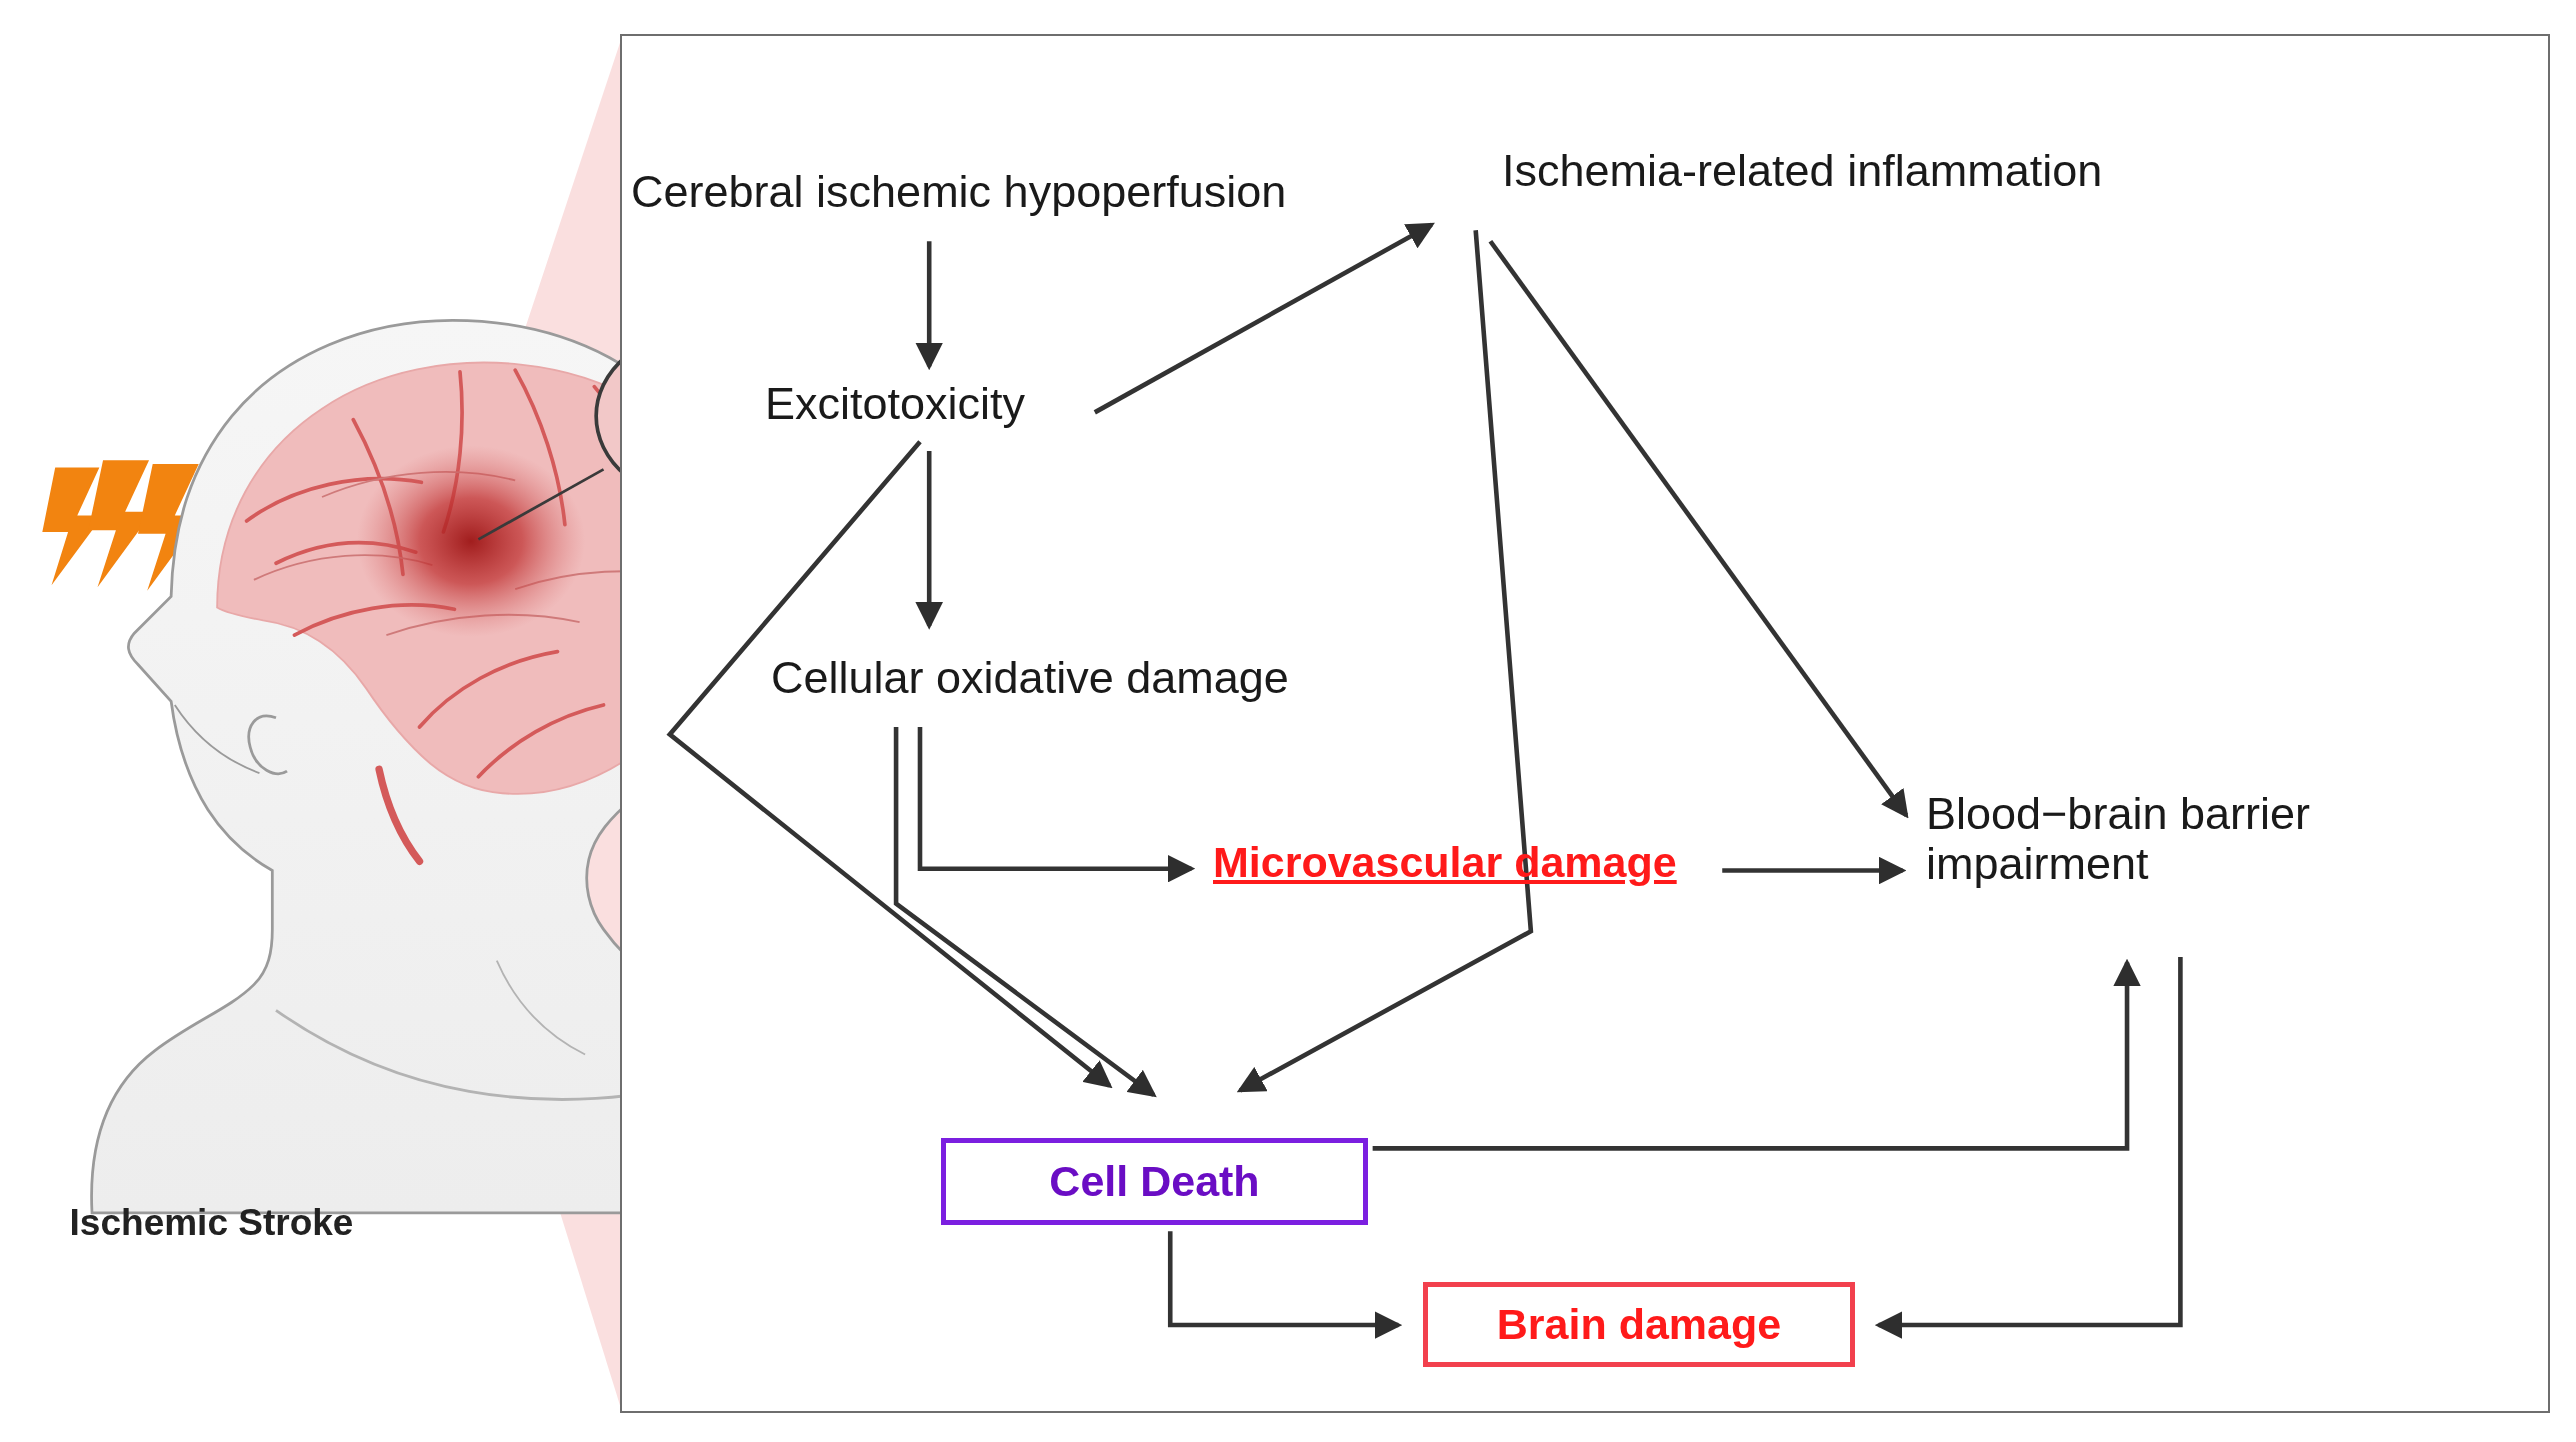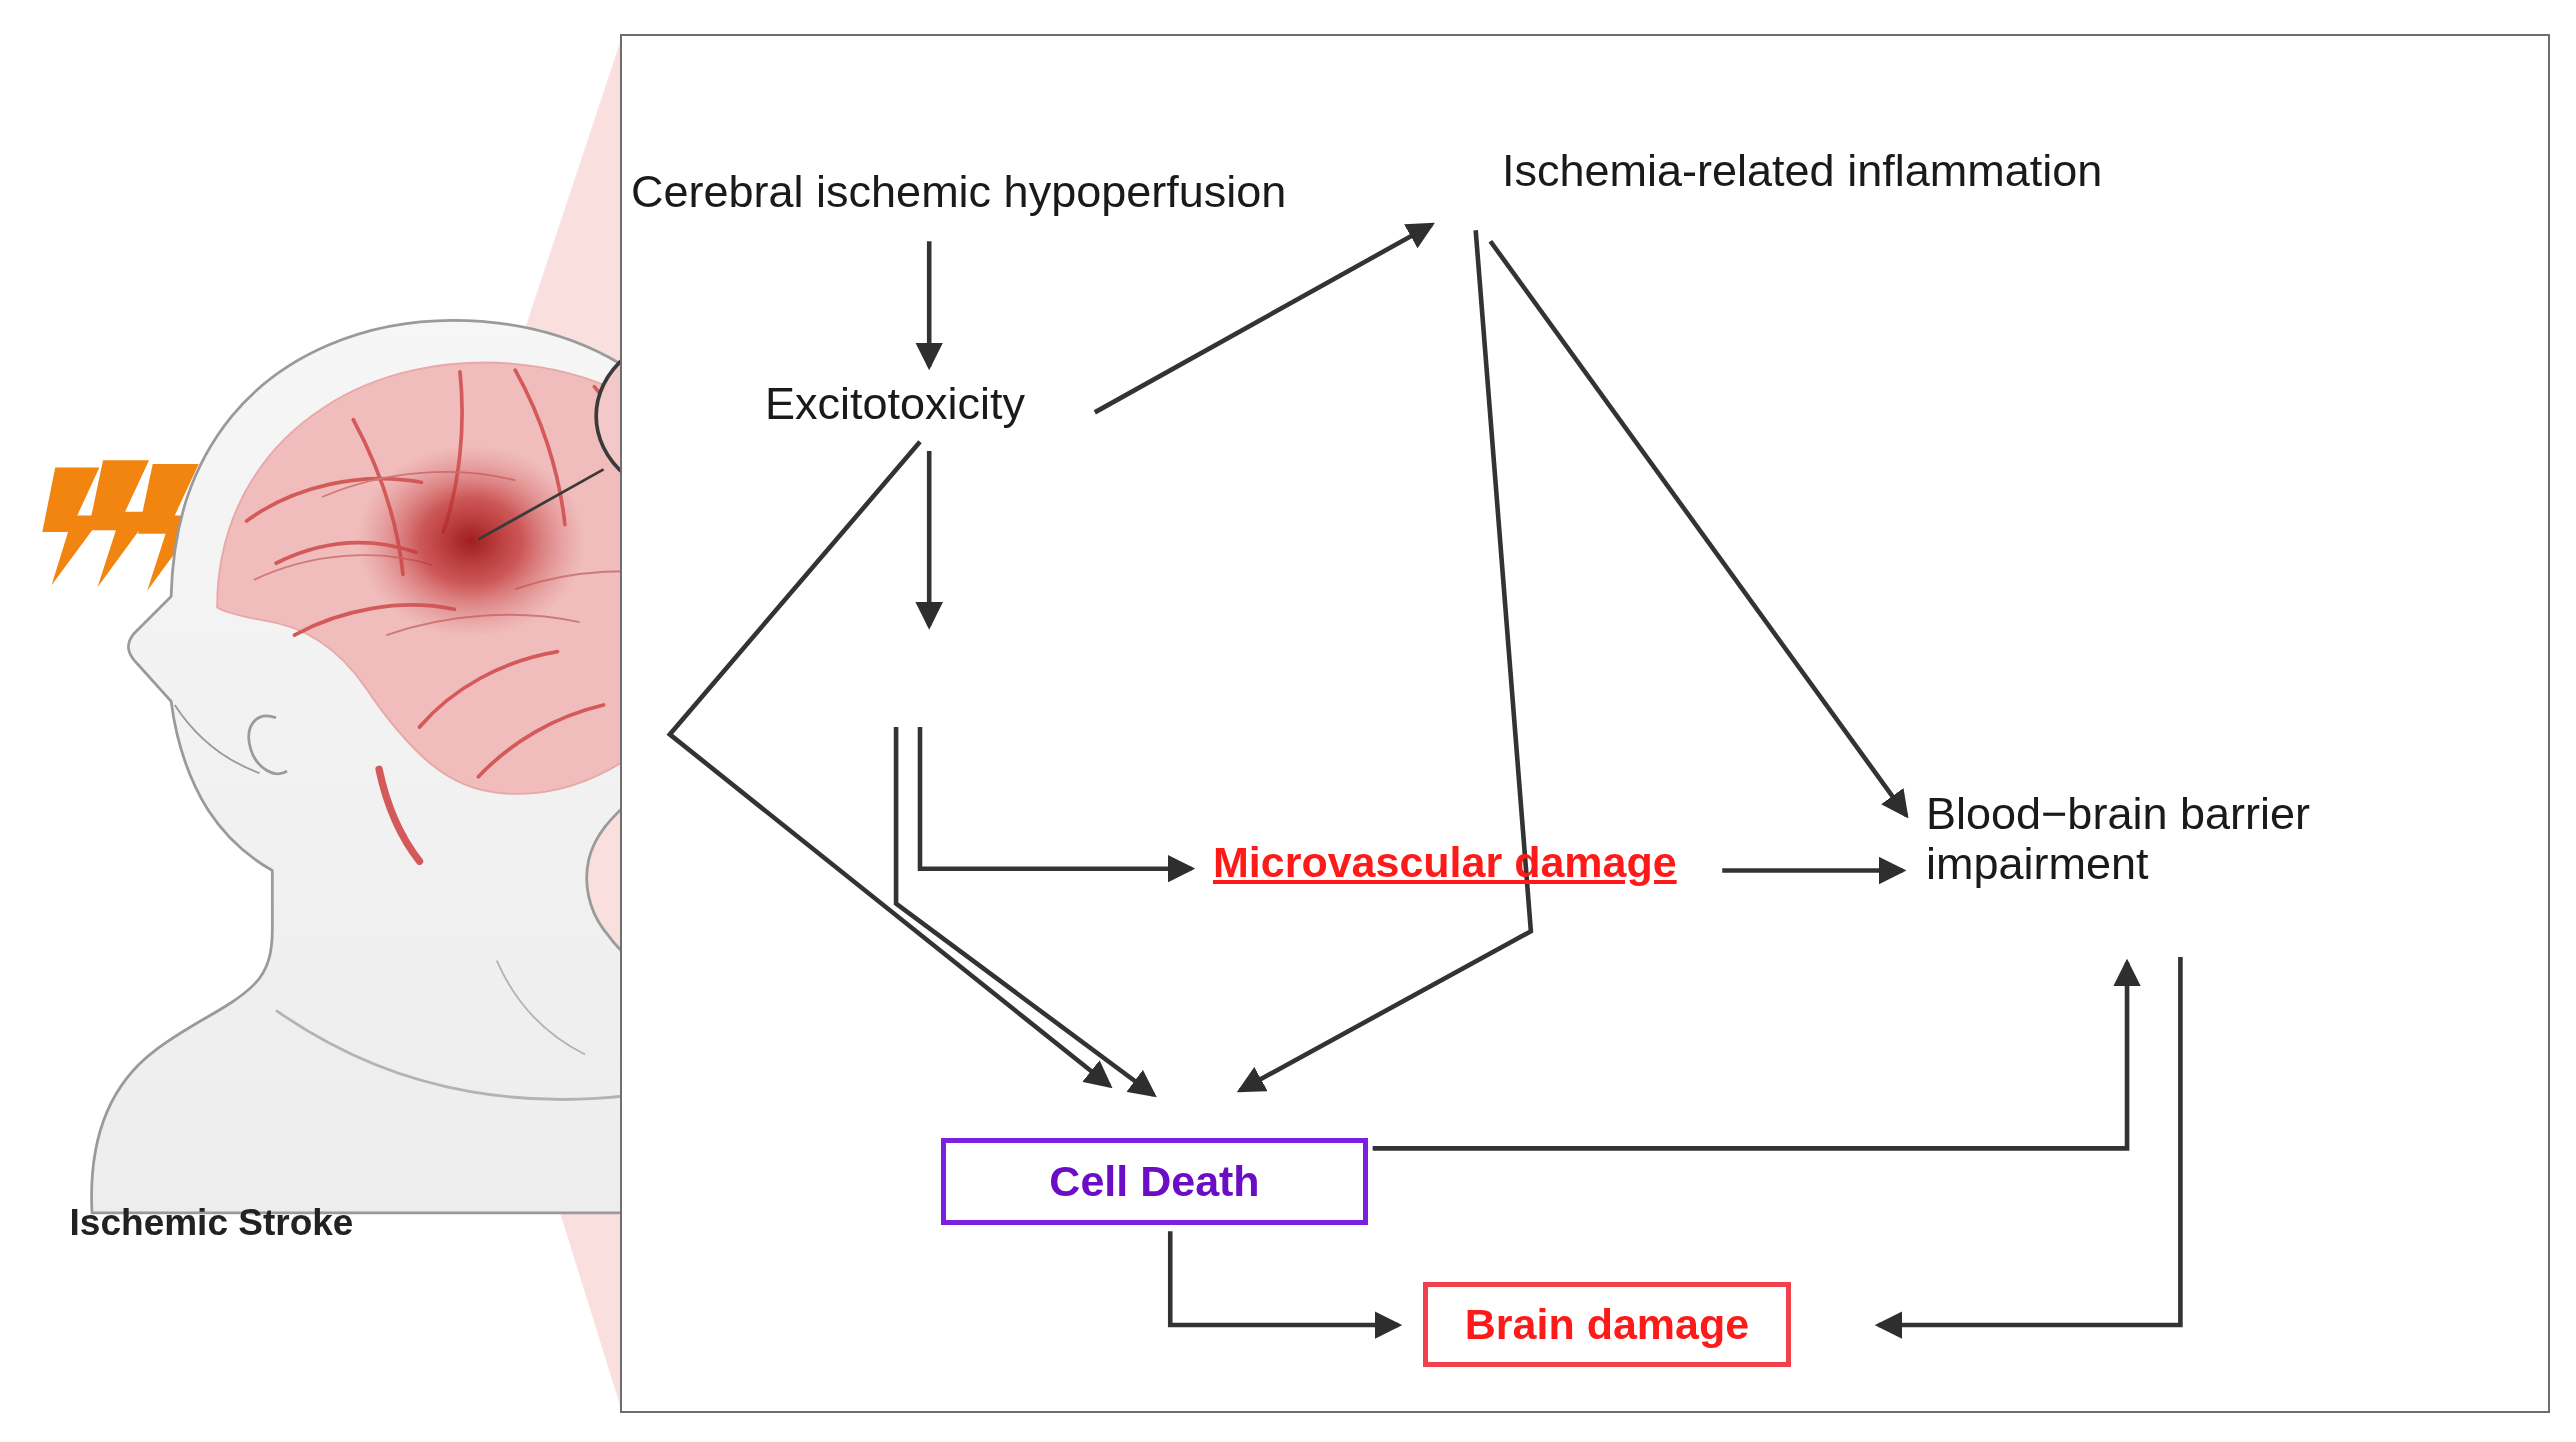--- a/index.html
+++ b/index.html
@@ -106,21 +106,21 @@
     left: 941px;
     top: 1138px;
     width: 427px;
     height: 87px;
     border: 5.5px solid #7b1fe0;
     color: #6a0dc4;
   }
   #brain-damage-box {
     left: 1423px;
     top: 1282px;
-    width: 368px;
+    width: 432px;
     height: 85px;
     border: 5.5px solid #f2404d;
     color: #ff1a1a;
   }
   #stroke-caption {
     position: absolute;
     left: 0px;
     top: 1180px;
     width: 423px;
     text-align: center;
@@ -279,20 +279,21 @@
       <path d="M 1272 1338 L 1272 1440 L 1520 1440" marker-end="url(#ah)"></path>
 
       <path d="M 2370 1040 L 2370 1440 L 2042 1440" marker-end="url(#ah)"></path>
     </g>
   </svg>
 
   <div class="node" style="left:631px; top:167px;">Cerebral ischemic hypoperfusion</div>
 
   <div class="node" style="left:765px; top:379px;">Excitotoxicity</div>
 
+  <div class="node" style="left:771px; top:653px;">Cellular oxidative damage</div>
 
   <div class="infl-title">Ischemia-related inflammation</div>
 
 
   <div class="micro-label">Microvascular damage</div>
 
   <div class="node node-multiline" style="left:1926px; top:789px; width:460px;">
     <div>Blood−brain barrier</div>
     <div>impairment</div>
   </div>

